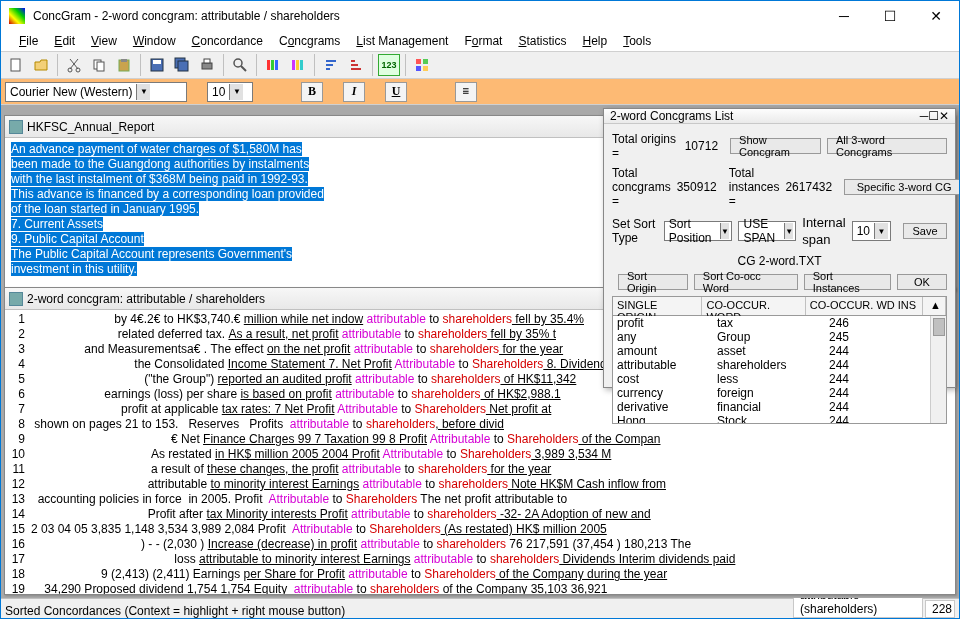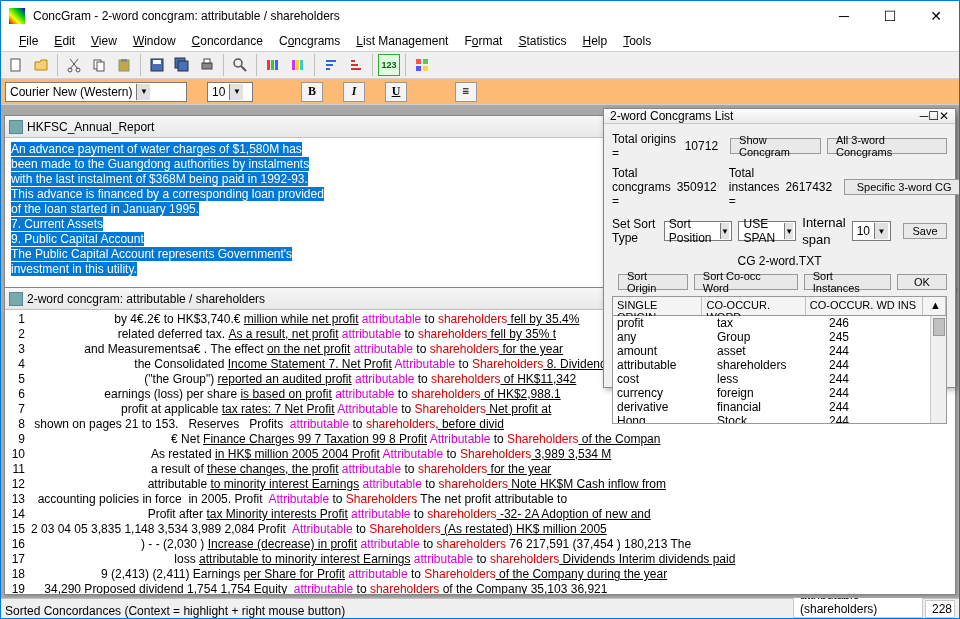--- a/index.html
+++ b/index.html
@@ -223,21 +223,21 @@
       <div class="icon"></div>
       <span>2-word concgram: attributable / shareholders</span>
       <div class="spacer"></div>
       <div class="ctl">─</div>
       <div class="ctl">☐</div>
       <div class="ctl">✕</div>
     </div>
     <div class="concbody" id="concbody">
         <div class="row">
           <div class="ln">1</div>
-          <div class="ctx">&nbsp;&nbsp;&nbsp;&nbsp;&nbsp;&nbsp;&nbsp;&nbsp;&nbsp;&nbsp;&nbsp;&nbsp;&nbsp;&nbsp;&nbsp;&nbsp;&nbsp;&nbsp;&nbsp;&nbsp;&nbsp;&nbsp;&nbsp;&nbsp;&nbsp;by&nbsp;4€.2€&nbsp;to&nbsp;HK$3,740.€&nbsp;<span class="u">million while net profit</span> <span class="kw1">attributable</span> to <span class="kw2">shareholders</span><span class="u"> fell by 35.4%</span></div>
+          <div class="ctx">&nbsp;&nbsp;&nbsp;&nbsp;&nbsp;&nbsp;&nbsp;&nbsp;&nbsp;&nbsp;&nbsp;&nbsp;&nbsp;&nbsp;&nbsp;&nbsp;&nbsp;&nbsp;&nbsp;&nbsp;&nbsp;&nbsp;&nbsp;&nbsp;&nbsp;by&nbsp;4€.2€&nbsp;to&nbsp;HK$3,740.€&nbsp;<span class="u">million while net indow</span> <span class="kw1">attributable</span> to <span class="kw2">shareholders</span><span class="u"> fell by 35.4%</span></div>
         </div>
         <div class="row">
           <div class="ln">2</div>
           <div class="ctx">&nbsp;&nbsp;&nbsp;&nbsp;&nbsp;&nbsp;&nbsp;&nbsp;&nbsp;&nbsp;&nbsp;&nbsp;&nbsp;&nbsp;&nbsp;&nbsp;&nbsp;&nbsp;&nbsp;&nbsp;&nbsp;&nbsp;&nbsp;&nbsp;&nbsp;&nbsp;related&nbsp;deferred&nbsp;tax.&nbsp;<span class="u">As a result, net profit</span> <span class="kw1">attributable</span> to <span class="kw2">shareholders</span><span class="u"> fell by 35% t</span></div>
         </div>
         <div class="row">
           <div class="ln">3</div>
           <div class="ctx">&nbsp;&nbsp;&nbsp;&nbsp;&nbsp;&nbsp;&nbsp;&nbsp;&nbsp;&nbsp;&nbsp;&nbsp;&nbsp;&nbsp;&nbsp;&nbsp;and&nbsp;Measurementsa€&nbsp;.&nbsp;The&nbsp;effect&nbsp;<span class="u">on the net profit</span> <span class="kw1">attributable</span> to <span class="kw2">shareholders</span><span class="u"> for the year </span></div>
         </div>
         <div class="row">

